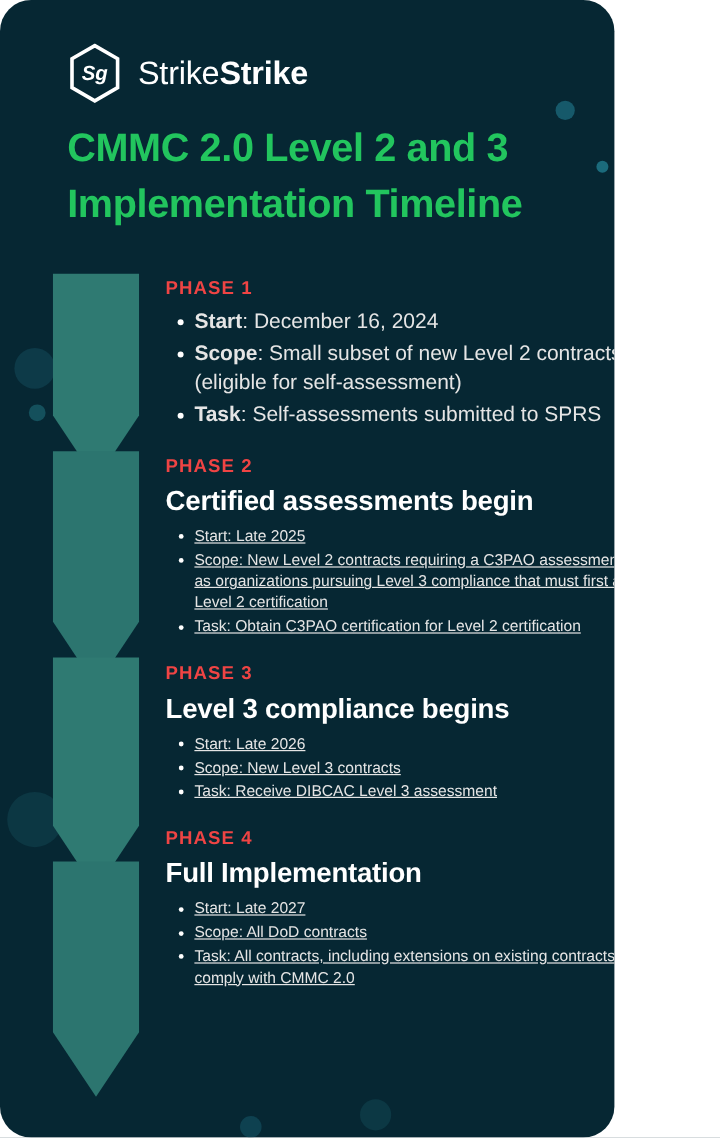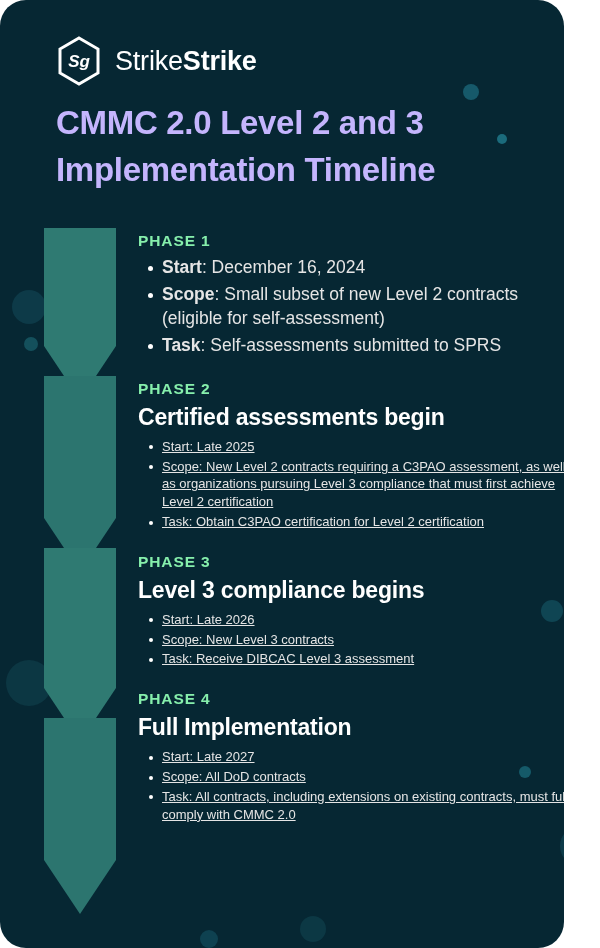--- a/index.html
+++ b/index.html
@@ -8,21 +8,21 @@
     background: #ffffff;
   }
   body {
     width: 600px;
     height: 948px;
     font-family: "Liberation Sans", sans-serif;
     overflow: hidden;
   }
   .infographic {
     position: relative;
-    width: 564px;
+    width: 512px;
     height: 948px;
     background: #062733;
     border-radius: 26px;
     overflow: hidden;
     box-sizing: border-box;
   }
   
   .bubble {
     position: absolute;
     border-radius: 50%;
@@ -61,21 +61,21 @@
   }
   .logo-text .light { font-weight: 400; }
   .logo-text .bold { font-weight: 700; }
 
   
   .title {
     position: absolute;
     left: 56px;
     top: 100px;
     width: 500px;
-    color: #c4b5fd;
+    color: #22c55e;
     font-size: 33px;
     font-weight: 700;
     line-height: 1.42;
     letter-spacing: -0.3px;
   }
 
   
   .arrows {
     position: absolute;
     left: 44px;
@@ -87,21 +87,21 @@
   
   .phases {
     position: absolute;
     left: 138px;
     top: 232px;
     width: 440px;
   }
   .phase { margin-bottom: 22px; }
   .phase:last-child { margin-bottom: 0; }
   .phase-kicker {
-    color: #86efac;
+    color: #ef4444;
     font-size: 15.5px;
     font-weight: 700;
     letter-spacing: 0.9px;
     margin-bottom: 6px;
   }
   .phase-title {
     color: #ffffff;
     font-size: 23px;
     font-weight: 700;
     letter-spacing: -0.2px;

